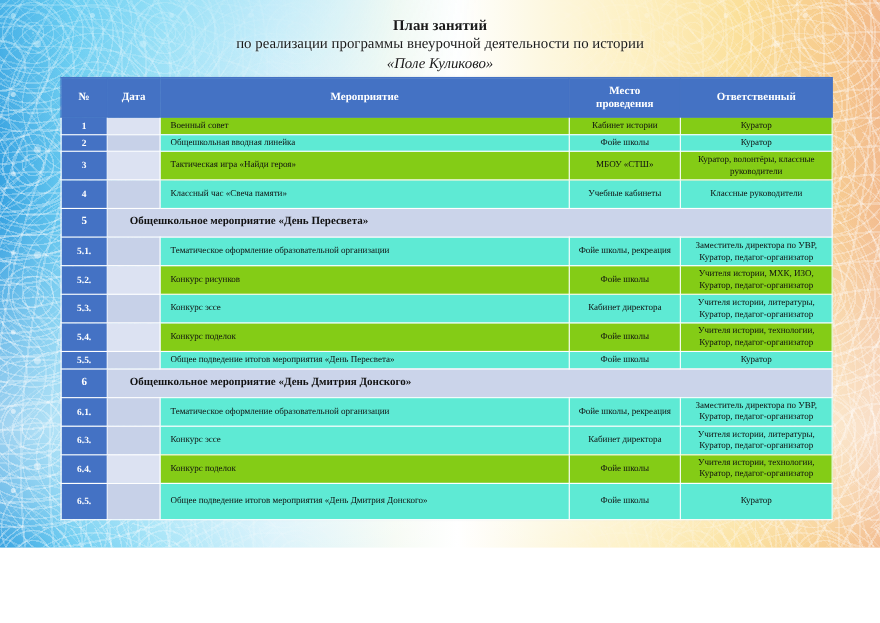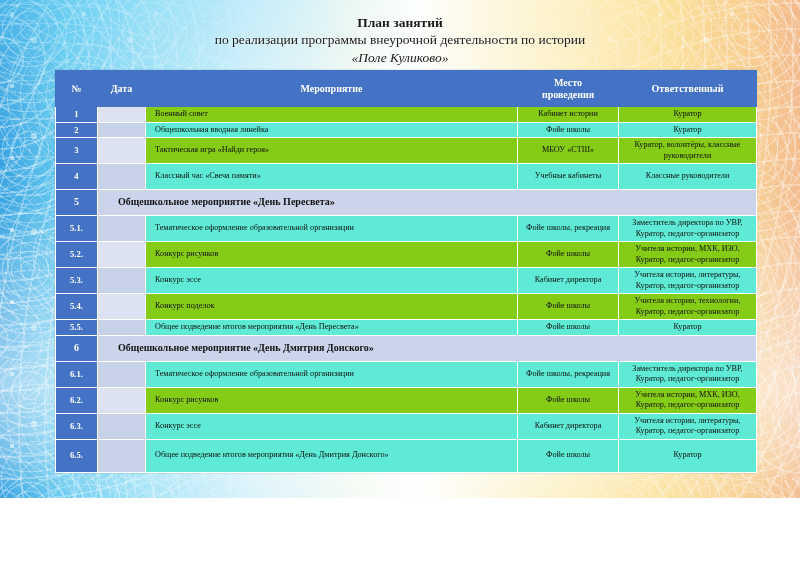--- a/index.html
+++ b/index.html
@@ -260,34 +260,34 @@
             <td class="num">6</td>
             <td class="sec" colspan="4">Общешкольное мероприятие «День Дмитрия Донского»</td>
           </tr>
           <tr class="dark row-h-md">
             <td class="num">6.1.</td>
             <td class="date"></td>
             <td class="event">Тематическое оформление образовательной организации</td>
             <td class="place">Фойе школы, рекреация</td>
             <td class="resp">Заместитель директора по УВР, Куратор, педагог-организатор</td>
           </tr>
-          <tr class="lite row-h-md">
-            <td class="num">6.2.</td>
-            <td class="date"></td>
-            <td class="event">Конкурс рисунков</td>
-            <td class="place">Фойе школы</td>
-            <td class="resp">Учителя истории, МХК, ИЗО, Куратор, педагог-организатор</td>
-          </tr>
           <tr class="dark row-h-md">
             <td class="num">6.3.</td>
             <td class="date"></td>
             <td class="event">Конкурс эссе</td>
             <td class="place">Кабинет директора</td>
             <td class="resp">Учителя истории, литературы, Куратор, педагог-организатор</td>
           </tr>
+          <tr class="lite row-h-md">
+            <td class="num">6.4.</td>
+            <td class="date"></td>
+            <td class="event">Конкурс поделок</td>
+            <td class="place">Фойе школы</td>
+            <td class="resp">Учителя истории, технологии, Куратор, педагог-организатор</td>
+          </tr>
           <tr class="dark row-h-sm row-h-lg">
             <td class="num">6.5.</td>
             <td class="date"></td>
             <td class="event">Общее подведение итогов мероприятия «День Дмитрия Донского»</td>
             <td class="place">Фойе школы</td>
             <td class="resp">Куратор</td>
           </tr>
         </tbody>
     </table>
   </div>

